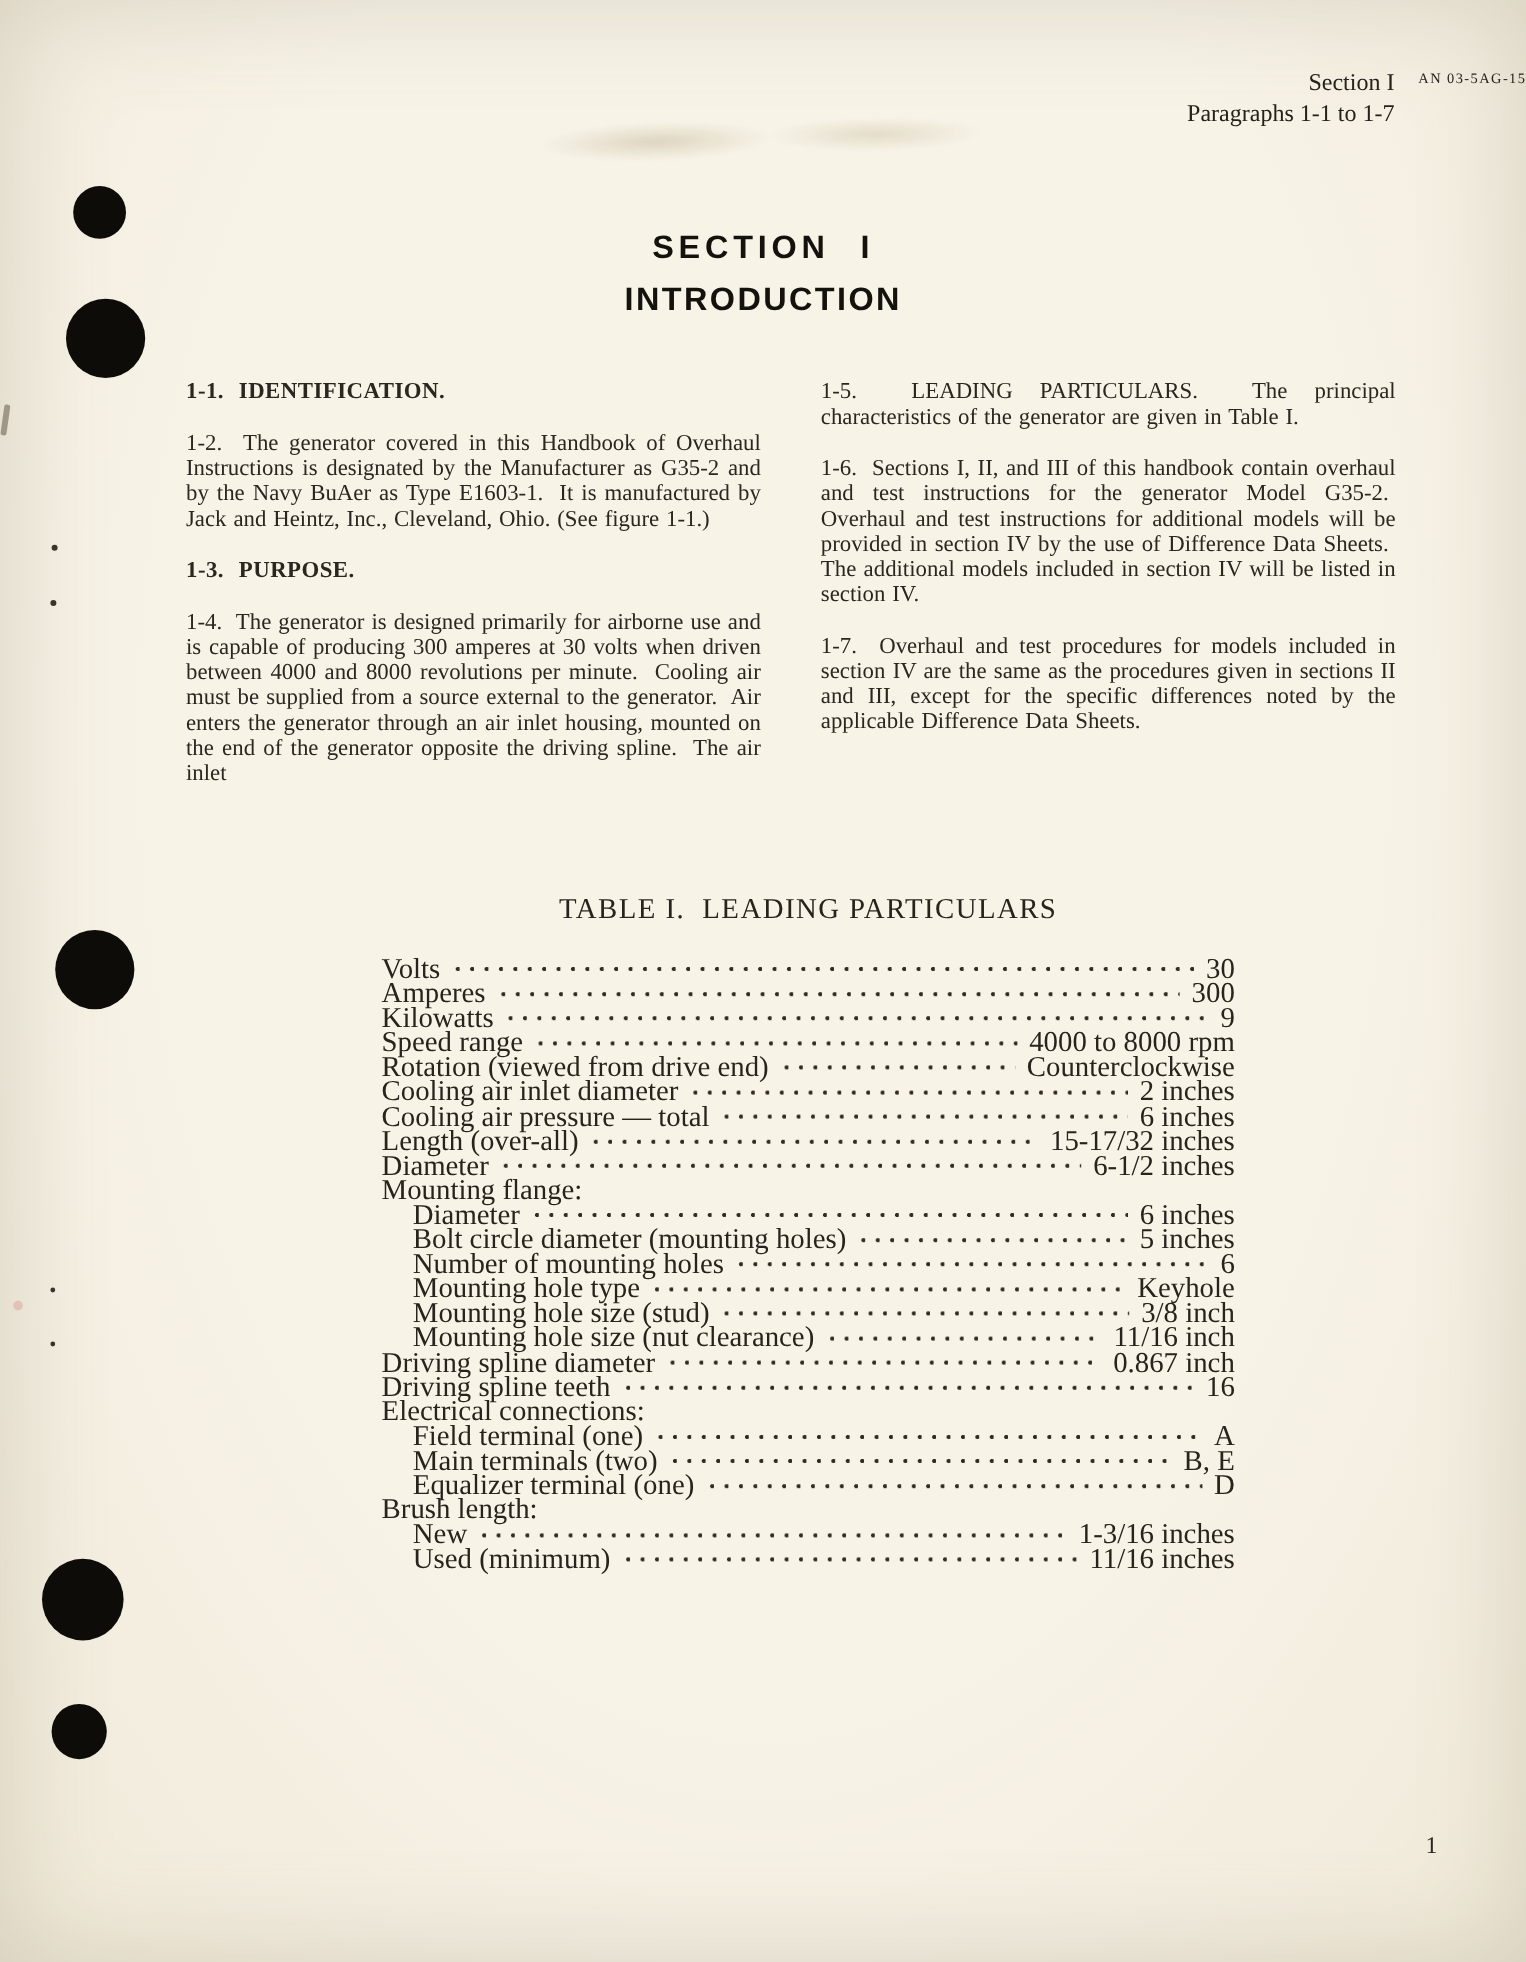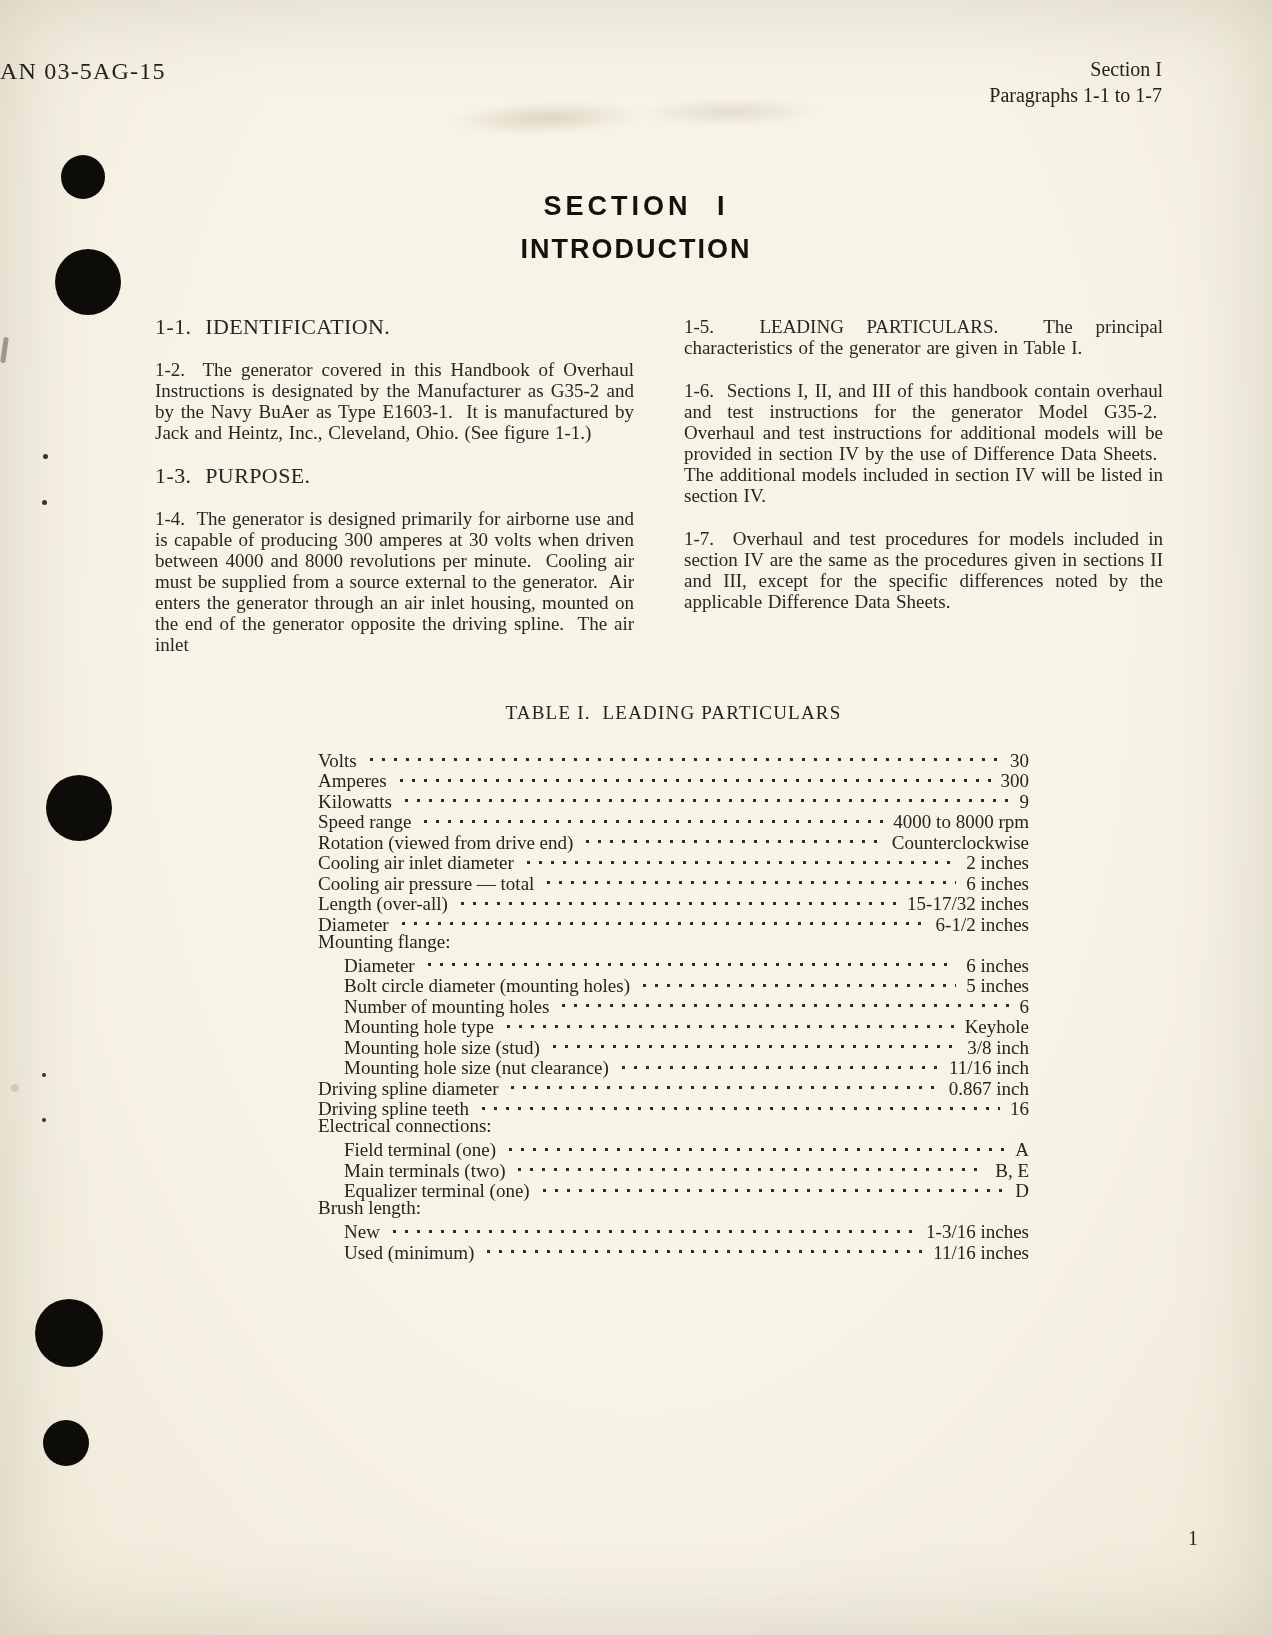--- a/index.html
+++ b/index.html
@@ -5,44 +5,44 @@
   html,body { margin:0; padding:0; background:#777; }
   .page {
     position:relative; width:1272px; height:1635px; overflow:hidden;
     background:#f4f0e2;
     background-image: radial-gradient(ellipse at 50% 38%, #f7f3e7 55%, #efe9d8 100%);
     box-shadow: inset 0 0 90px rgba(120,108,80,0.22);
     font-family:"Liberation Serif","DejaVu Serif",serif;
     color:#2b2620;
   }
   
-  .doc-number { position:absolute; top:58px; left:0; width:100%; text-align:left;
-    font-size:24px; letter-spacing:1.2px; color:#26211a; }
+  .doc-number { position:absolute; top:58px; left:0; width:100%; text-align:right;
+    font-size:12px; letter-spacing:1.2px; color:#26211a; }
   .header-right { position:absolute; top:56px; right:110px; text-align:right;
     font-size:20px; line-height:26px; color:#26211a; }
   .hr-line { display:block; }
   
   .smudge { position:absolute; filter:blur(1.5px); }
   .smudge1 { left:452px; top:102px; width:190px; height:32px; transform:rotate(-2deg);
     background:radial-gradient(ellipse at center, rgba(148,128,82,0.26), rgba(148,128,82,0) 72%); }
   .smudge2 { left:642px; top:98px; width:175px; height:28px; transform:rotate(-1deg);
     background:radial-gradient(ellipse at center, rgba(148,128,82,0.20), rgba(148,128,82,0) 72%); }
   
   .title-block { position:absolute; top:191px; left:0; width:100%; text-align:center;
     font-family:"Liberation Sans","DejaVu Sans",sans-serif; font-weight:bold; color:#15110d; }
   .title-line1 { font-size:27px; letter-spacing:4px; word-spacing:14px; }
   .title-line2 { font-size:27px; letter-spacing:2px; margin-top:12px; }
   
   .columns { position:absolute; top:316px; left:155px; width:1008px; display:flex; gap:50px;
     font-size:19px; line-height:21px; text-align:justify; word-spacing:1px; }
   .col { width:479px; }
-  .col h3 { margin:0 0 22px 0; font-size:22px; font-weight:normal; letter-spacing:0.4px; }
+  .col h3 { margin:0 0 22px 0; font-size:19px; font-weight:bold; letter-spacing:0.4px; }
   .col p { margin:0 0 22px 0; }
   
-  .table-block { position:absolute; top:702px; left:318px; width:711px; font-size:19px; color:#28231c; }
+  .table-block { position:absolute; top:745px; left:318px; width:711px; font-size:24px; color:#28231c; }
   .table-title { text-align:center; letter-spacing:1.2px; margin:0 0 22px 0; }
   .trow { display:flex; align-items:baseline; height:20.5px;justify-content:space-between; }
   .trow.indent { padding-left:26px; }
   .tlabel { white-space:nowrap; }
   .leader { flex:1 1 auto; height:20.5px; margin:0 10px 0 12px;
     background-image: radial-gradient(circle at 2.5px 2.5px, #352c21 1.6px, rgba(0,0,0,0) 1.9px);
     background-size:12px 5px; background-repeat:repeat-x; background-position:0 11px; }
   .tvalue { white-space:nowrap; }
   
   .page-num { position:absolute; top:1527px; left:1188px; font-size:20px; }

